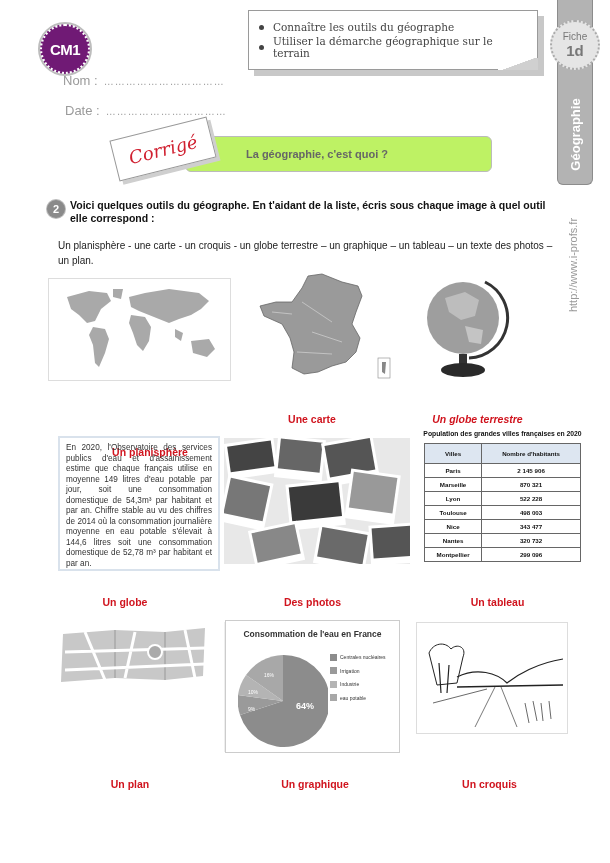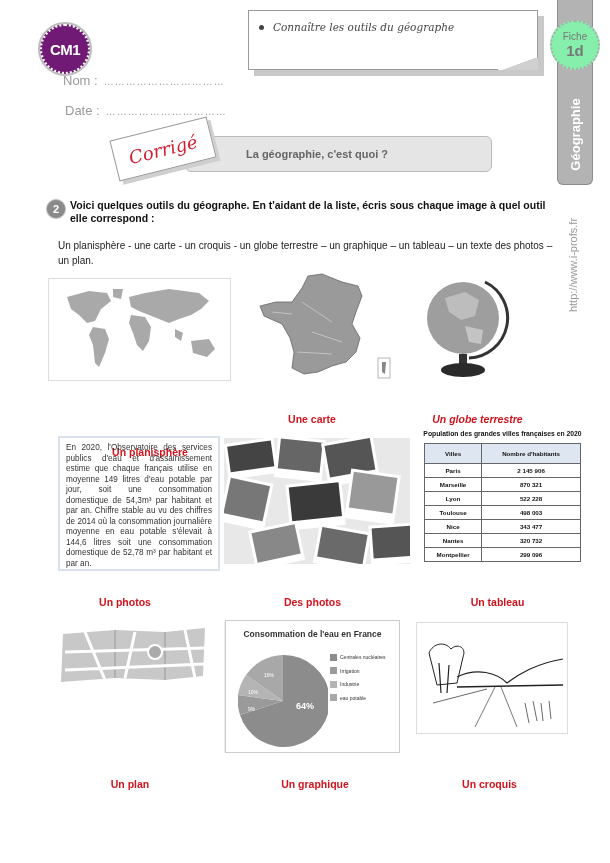--- a/index.html
+++ b/index.html
@@ -23,53 +23,53 @@
     .objectives {
       left: 248px; top: 10px; width: 290px; height: 60px;
       background: #fff; border: 1px solid #9a9a9a;
       box-shadow: 6px 6px 0 #c8c8c8;
       padding: 6px 8px 0 10px;
     }
     .objectives .corner {
       position: absolute; right: -1px; bottom: -1px; width: 40px; height: 12px;
       background: linear-gradient(160deg, #fff 50%, #d0d0d0 51%);
     }
-    .obj-item { display: flex; align-items: center; font-family: "DejaVu Serif", serif; font-style: italic; font-size: 10.5px; color: #444; height: 20px; }
+    .obj-item { display: flex; align-items: center; font-family: "DejaVu Serif", serif; font-size: 10.5px; color: #444; height: 20px; }
     .obj-item .bullet { width: 5px; height: 5px; background: #444; border-radius: 50%; margin-right: 9px; flex-shrink: 0; }
 
     
     .side-tab {
       left: 557px; top: 0; width: 36px; height: 185px;
       background: #b3b3b3; border: 1px solid #8c8c8c; border-top: none;
       border-radius: 0 0 6px 6px;
     }
     .fiche-circle {
       left: 550px; top: 20px; width: 50px; height: 50px; border-radius: 50%;
-      background: #86efac; border: 2px dotted #aaa;
+      background: #e5e5e5; border: 2px dotted #aaa;
       display: flex; flex-direction: column; align-items: center; justify-content: center;
     }
     .fiche-label { font-size: 10px; color: #777; line-height: 11px; }
     .fiche-num { font-size: 15px; font-weight: bold; color: #777; line-height: 17px; }
     .side-title {
       left: 561px; top: 88px; width: 28px; height: 92px;
       display: flex; align-items: center; justify-content: center;
     }
     .side-title span {
       transform: rotate(-90deg); white-space: nowrap; color: #fff; font-weight: bold; font-size: 13px;
     }
     .url-vertical {
       left: 558px; top: 200px; width: 30px; height: 130px;
       display: flex; align-items: center; justify-content: center;
     }
     .url-vertical span { transform: rotate(-90deg); white-space: nowrap; color: #999; font-size: 11px; }
 
     
     .title-banner {
       left: 185px; top: 136px; width: 307px; height: 36px;
-      border: 1px solid #bbb; border-radius: 6px; background: #e5e5e5;
+      border: 1px solid #bbb; border-radius: 6px; background: #bef264;
       display: flex; align-items: center; padding-left: 60px;
       font-size: 11px; font-weight: bold; color: #666;
     }
     .corrige-card {
       left: 113px; top: 128px; width: 100px; height: 42px;
       background: #fff; border: 1px solid #999;
       transform: rotate(-14deg);
       box-shadow: 3px 4px 0 #cfcfcf;
       display: flex; align-items: center; justify-content: center;
       font-family: "DejaVu Serif", serif; font-style: italic; font-size: 18px; color: #d02030;
@@ -124,20 +124,24 @@
 </div>
 <div class="abs" style="left:65px; top:103px; display:flex; gap:6px; align-items:baseline;">
   <span class="field-label">Date :</span>
   <span class="field-dots">……………………………</span>
 </div>
 
 <div class="abs objectives">
   <div class="obj-item">
       <span class="bullet"></span>
       <span>Connaître les outils du géographe</span>
+    </div>
+  <div class="obj-item">
+      <span class="bullet"></span>
+      <span>Utiliser la démarche géographique sur le terrain</span>
     </div>
   <div class="corner"></div>
 </div>
 
 <div class="abs side-tab"></div>
 <div class="abs fiche-circle">
   <span class="fiche-label">Fiche</span>
   <span class="fiche-num">1d</span>
 </div>
 <div class="abs side-title">
@@ -271,21 +275,21 @@
         <td>Nantes</td>
         <td>320 732</td>
       </tr>
     <tr>
         <td>Montpellier</td>
         <td>299 096</td>
       </tr>
   </tbody>
 </table>
 
-<div class="abs answer" style="left:70px; top:596px; width:110px;">Un photos</div>
+<div class="abs answer" style="left:70px; top:596px; width:110px;">Un globe</div>
 <div class="abs answer" style="left:255px; top:596px; width:115px;">Des photos</div>
 <div class="abs answer" style="left:440px; top:596px; width:115px;">Un tableau</div>
 
 <div class="abs" style="left:55px; top:622px; width:170px; height:130px; border-right:1px solid #eee;">
   <svg width="170" height="70" viewBox="0 0 170 70">
     <path d="M8 12 L60 8 L110 10 L150 6 L148 54 L110 58 L60 56 L6 60 Z" fill="#c8c8c8"></path>
     <path d="M60 8 L60 56 M110 10 L110 58" stroke="#b0b0b0" stroke-width="2"></path>
     <path d="M10 30 L150 26 M30 10 L50 58 M80 10 L70 56 M130 8 L140 56 M10 48 L150 42" stroke="#fff" stroke-width="3" fill="none"></path>
     <circle cx="100" cy="30" r="7" fill="#aaa" stroke="#fff" stroke-width="2"></circle>
   </svg>

